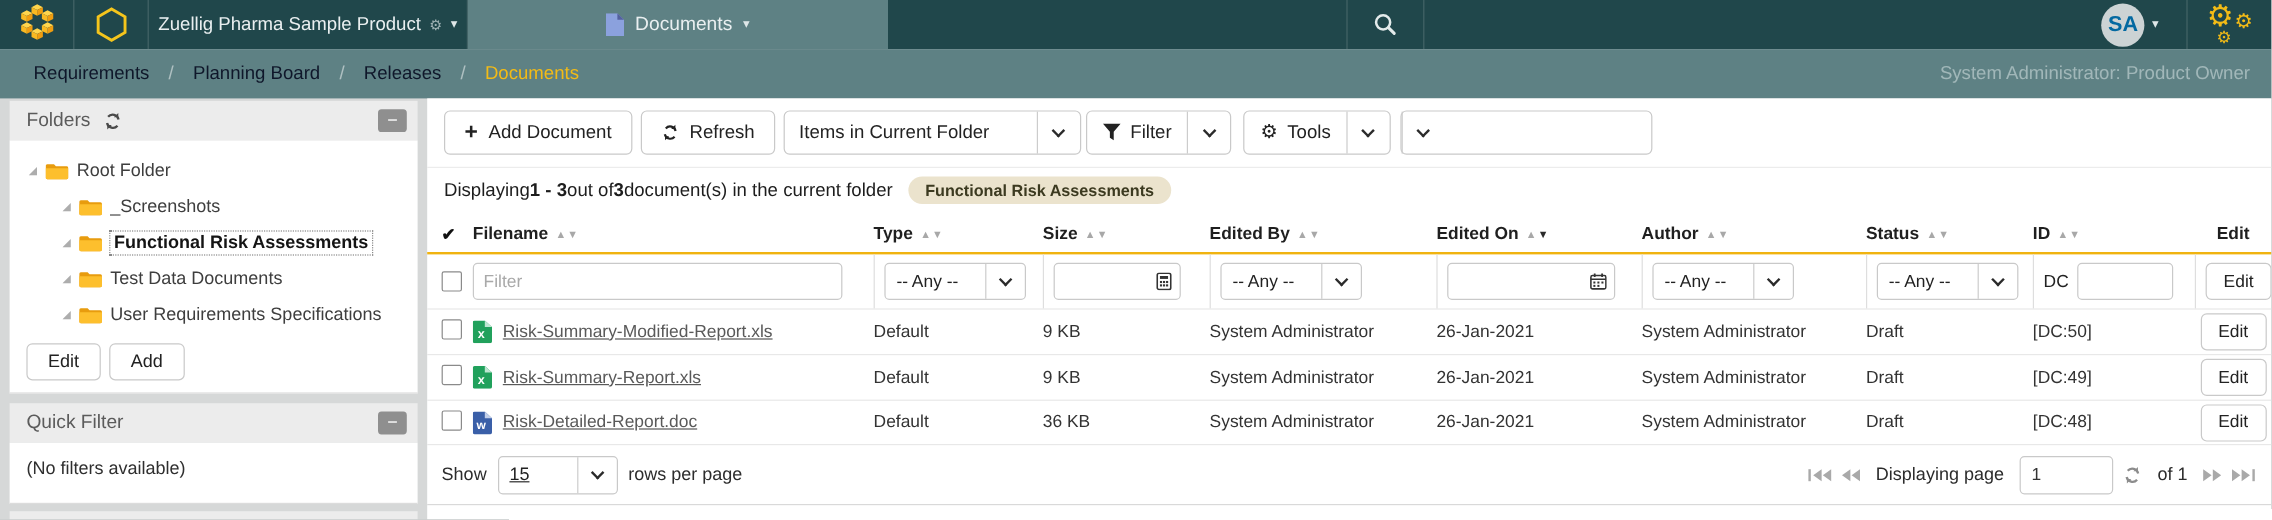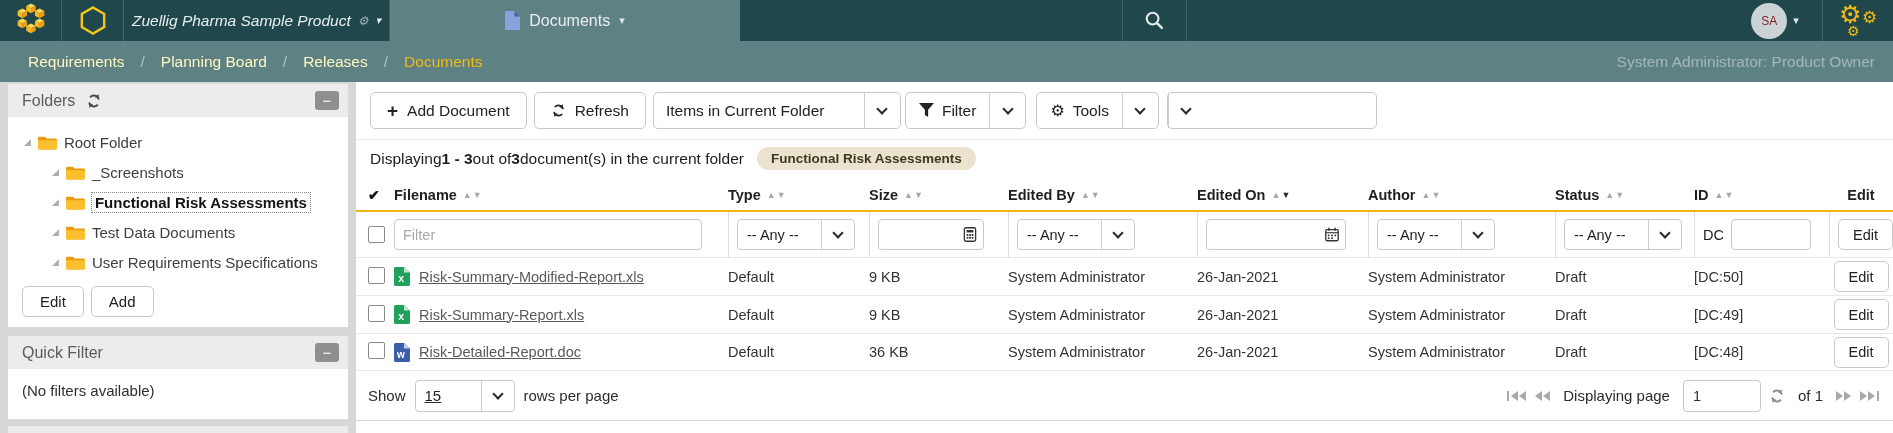--- a/index.html
+++ b/index.html
@@ -6,39 +6,39 @@
   html,body { background:#bfc3c3; }
   body { font-family: "Liberation Sans", sans-serif; }
   #app { position:relative; width:1893px; height:433px; background:#d6d8d8; overflow:hidden; }
 
   
   .navbar { position:absolute; top:0; left:0; width:100%; height:41px; background:var(--nav-dark,#20474b); color:#e9eff0; }
   .nav-seg { position:absolute; top:0; height:41px; display:flex; align-items:center; justify-content:center; }
   .seg-border { border-right:1px solid rgba(255,255,255,0.16); }
   .logo-seg { left:0; width:62px; }
   .hex-seg { left:62px; width:62px; }
-  .product-seg { left:124px; width:266px; gap:7px; padding:0 6px; cursor:pointer;font-style:italic; }
+  .product-seg { left:124px; width:266px; gap:7px; padding:0 6px; cursor:pointer; }
   .product-name { font-size:15.5px; white-space:nowrap; }
   .product-gear { color:#9fb2b4; font-size:12px; line-height:1; }
   .nav-caret { color:#dfe7e8; font-size:11px; line-height:1; }
   .tab-documents { left:390px; width:350px; background:var(--nav-active,#5e8184); gap:9px; cursor:pointer; font-size:16px; }
   .tab-reporting { position:absolute; left:940px; top:0; width:150px; height:41px; line-height:41px; text-align:center; font-size:16px; cursor:pointer; }
   .search-seg { left:1122px; width:65px; border-left:1px solid rgba(255,255,255,0.16); border-right:1px solid rgba(255,255,255,0.16); cursor:pointer; }
   .avatar-group { left:1735px; width:80px; gap:6px; cursor:pointer; }
-  .avatar { width:36px; height:36px; border-radius:50%; background:#ccd3d4; color:#7f1d1d; font-weight:normal; font-size:12px; display:flex; align-items:center; justify-content:center; }
+  .avatar { width:36px; height:36px; border-radius:50%; background:#ccd3d4; color:#0369a1; font-weight:bold; font-size:18px; display:flex; align-items:center; justify-content:center; }
   .gears-seg { left:1822px; width:71px; border-left:1px solid rgba(255,255,255,0.16); cursor:pointer; }
   .gears-wrap { position:relative; width:44px; height:40px; color:var(--accent-yellow,#f0b40a); }
   .gears-wrap span { position:absolute; line-height:1; }
   .gear-big { font-size:25px; left:3px; top:1px; }
   .gear-mid { font-size:17px; left:26px; top:8px; }
   .gear-sml { font-size:14px; left:11px; top:23px; }
 
   
   .breadcrumb-bar { position:absolute; top:41px; left:0; width:100%; height:41px; background:var(--nav-active,#5e8184); display:flex; align-items:center; padding:0 18px 0 28px; font-size:15.5px; }
-  .crumb { color:#fef9c3; cursor:pointer; white-space:nowrap; }
+  .crumb { color:#0f172a; cursor:pointer; white-space:nowrap; }
   .crumb-active { color:var(--accent-yellow,#f3c22b); }
   .crumb-sep { color:rgba(255,255,255,0.5); margin:0 16px; }
   .user-role { margin-left:auto; color:rgba(228,238,238,0.5); }
 
   
   .sidebar { position:absolute; left:8px; top:84px; width:340px; }
   .panel-header { height:33px; background:#ececec; display:flex; align-items:center; padding:0 9px 0 14px; color:#5b5b5b; font-size:16px; }
   .panel-title { margin-right:11px; }
   .refresh-ic { width:16px; height:16px; color:#4a4a4a; cursor:pointer; }
   .min-btn { margin-left:auto; width:24px; height:19px; background:#8f8f8f; border:none; border-radius:3px; color:#fff; display:flex; align-items:center; justify-content:center; font-size:15px; line-height:1; cursor:pointer; font-family:inherit; }

